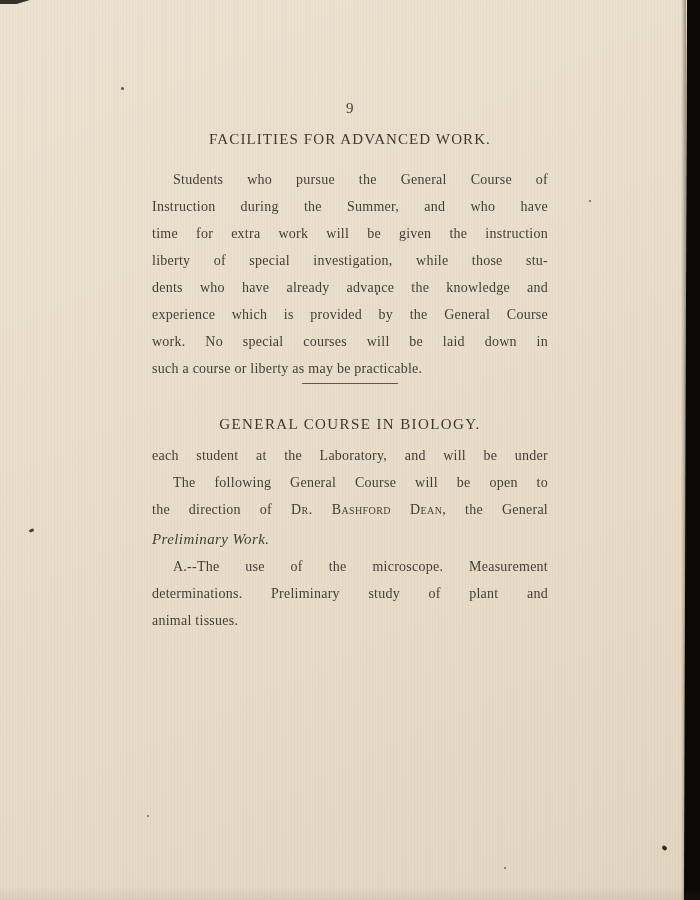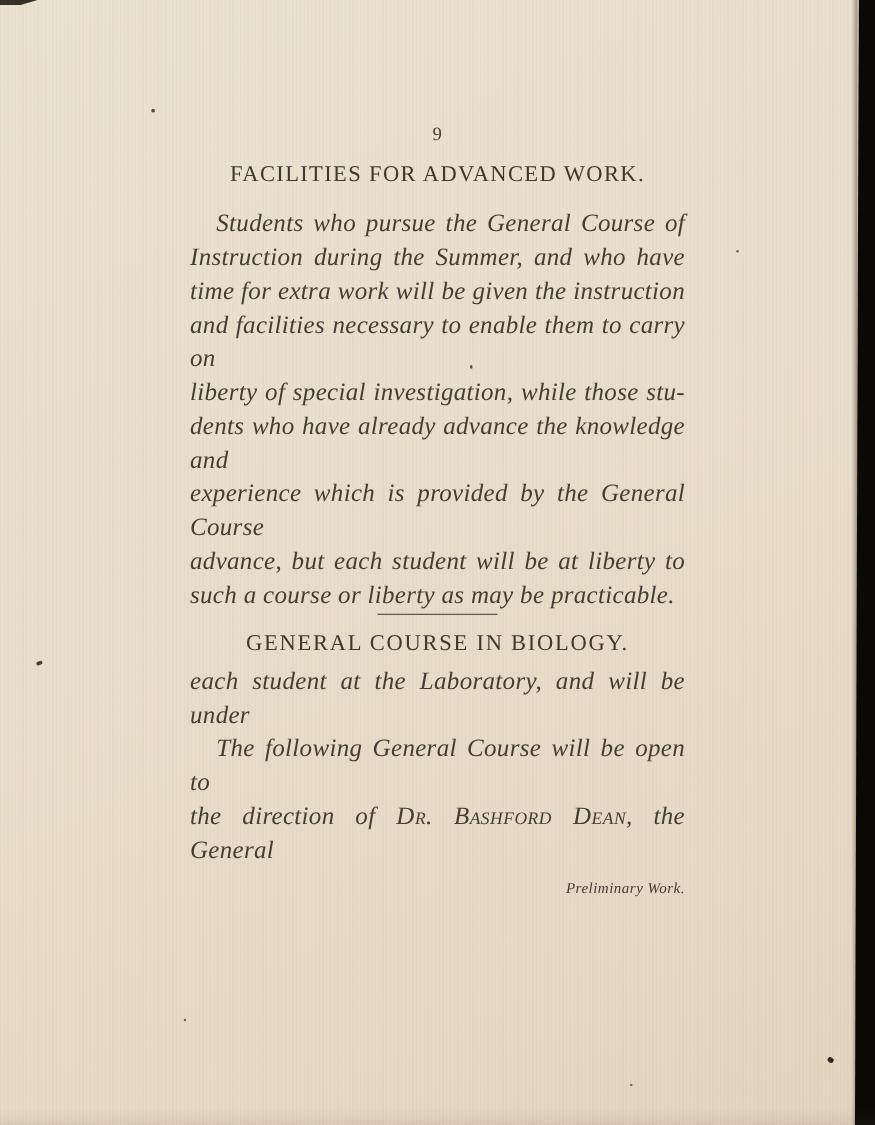--- a/index.html
+++ b/index.html
@@ -42,81 +42,84 @@
   .content{
     position:absolute;left:152px;top:0;width:396px;
     color:#443d35;
   }
   .page-number{
     margin-top:98px;text-align:center;
     font-size:15px;line-height:20px;letter-spacing:.5px;
   }
   .heading{
     margin:8px 0 0 0;text-align:center;font-weight:normal;
-    font-size:18px;line-height:24px;color:#3f382f;
+    font-size:15px;line-height:24px;color:#3f382f;
   }
   .h1{letter-spacing:1.1px;margin-top:9px;}
-  .h2{letter-spacing:1.4px;margin-top:10px;}
+  .h2{letter-spacing:1.4px;margin-top:28px;}
   .para{margin:0;}
   .p1{margin-top:15px;}
   .p2{margin-top:6px;}
   .p3{margin:0;}
   .line{
-    font-size:20px;line-height:27px;letter-spacing:.25px;
+    font-size:14px;line-height:27px;letter-spacing:.25px;
     white-space:normal;
-    font-style:italic;
   }
   .j{text-align:justify;text-align-last:justify;}
   .indent{text-indent:21px;}
   .divider{
     width:96px;margin:0 auto;margin-top:1px;
     border:0;border-top:1.5px solid #60584a;
   }
   .subheading{
-    margin:3px 0 0 0;text-align:right;font-weight:normal;
-    font-style:italic;font-size:12px;line-height:27px;
+    margin:3px 0 0 0;text-align:left;font-weight:normal;
+    font-style:italic;font-size:15px;line-height:27px;
     letter-spacing:.4px;color:#433c33;
   }
   .smallcaps{font-variant:small-caps;letter-spacing:.4px;}
 </style>
 </head>
 <body>
 
 <div class="scan">
 
   <div class="content">
 
     <div class="page-number">9</div>
 
     <h1 class="heading h1">FACILITIES FOR ADVANCED WORK.</h1>
 
     <div class="para p1">
       <div class="line j indent">Students who pursue the General Course of</div>
       <div class="line j">Instruction during the Summer, and who have</div>
       <div class="line j">time for extra work will be given the instruction</div>
-      <div class="line j">and facilities necessary to enable them to carry on</div>
       <div class="line j">liberty of special investigation, while those stu-</div>
       <div class="line j">dents who have already advance the knowledge and</div>
       <div class="line j">experience which is provided by the General Course</div>
-      <div class="line j">advance, but each student will be at liberty to</div>
+      <div class="line j">work.  No special courses will be laid down in</div>
       <div class="line">such a course or liberty as may be practicable.</div>
     </div>
 
     <hr class="divider">
 
     <h2 class="heading h2">GENERAL COURSE IN BIOLOGY.</h2>
 
     <div class="para p2">
       <div class="line j">each student at the Laboratory, and will be under</div>
       <div class="line j indent">The following General Course will be open to</div>
       <div class="line j"><span>the direction of </span><span class="smallcaps">Dr. Bashford Dean</span><span>, the General</span></div>
     </div>
 
     <div class="subheading">Preliminary Work.</div>
 
+    <div class="para p3">
+      <div class="line j indent">A.--The use of the microscope.  Measurement</div>
+      <div class="line j">determinations.  Preliminary study of plant and</div>
+      <div class="line">animal tissues.</div>
+    </div>
 
   </div>
 
   <div class="speck" style="left:121px;top:87px;width:3px;height:3px;background:#5a4f42;"></div>
   <div class="speck" style="left:376px;top:292px;width:2px;height:3px;background:#564b3e;"></div>
   <div class="speck" style="left:29px;top:529px;width:5px;height:3px;border-radius:2px;background:#4a4034;transform:rotate(-20deg);"></div>
   <div class="speck" style="left:589px;top:200px;width:2px;height:2px;background:#6b5f50;"></div>
   <div class="speck" style="left:662px;top:846px;width:5px;height:4px;border-radius:2px;background:#2f2921;transform:rotate(35deg);"></div>
   <div class="speck" style="left:147px;top:815px;width:2px;height:2px;background:#6b5f50;"></div>
   <div class="speck" style="left:504px;top:867px;width:2px;height:2px;background:#756a59;"></div>

